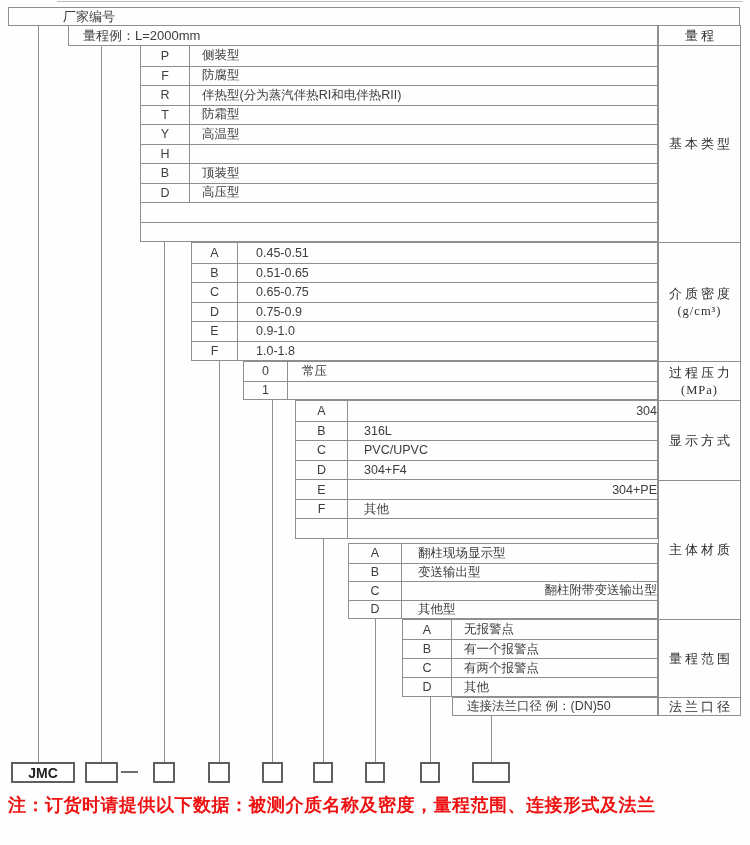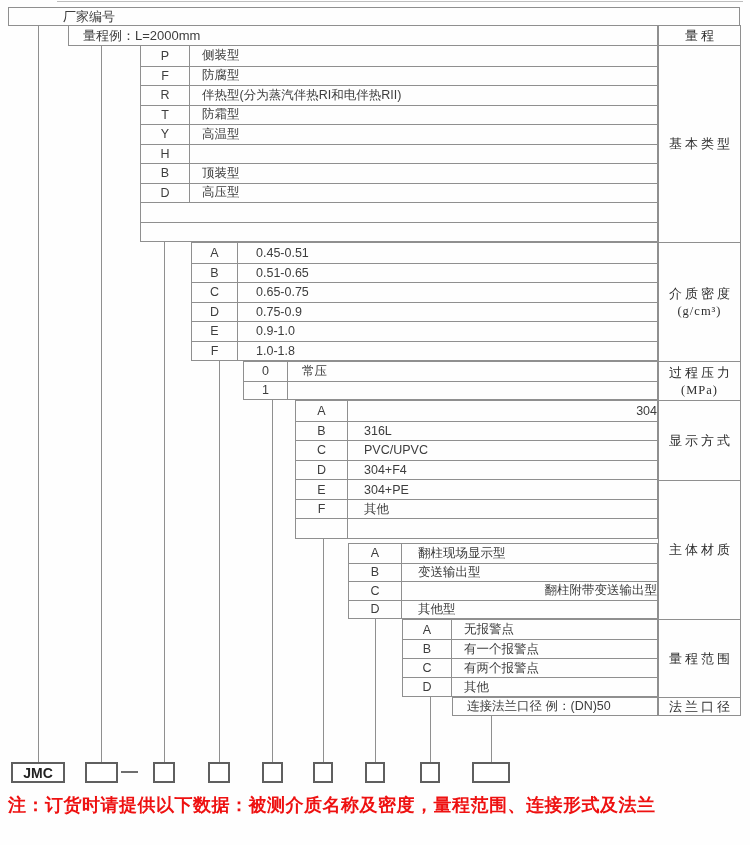--- a/index.html
+++ b/index.html
@@ -156,21 +156,21 @@
         <div class="trow" style="height: 19.5714px;">
           <div class="code-cell" style="width: 52px;">C</div>
           <div class="desc-cell" style="padding-left: 16px;">PVC/UPVC</div>
         </div>
         <div class="trow" style="height: 19.5714px;">
           <div class="code-cell" style="width: 52px;">D</div>
           <div class="desc-cell" style="padding-left: 16px;">304+F4</div>
         </div>
         <div class="trow" style="height: 19.5714px;">
           <div class="code-cell" style="width: 52px;">E</div>
-          <div class="desc-cell" style="padding-left: 16px;">304+PE</div>
+          <div class="desc-cell" style="padding-left: 16px; text-align: right;">304+PE</div>
         </div>
         <div class="trow" style="height: 19.5714px;">
           <div class="code-cell" style="width: 52px;">F</div>
           <div class="desc-cell" style="padding-left: 16px;">其他</div>
         </div>
         <div class="trow" style="height: 19.5714px;">
           <div class="code-cell" style="width: 52px;"></div>
           <div class="desc-cell" style="padding-left: 16px;"></div>
         </div>
       </div>
@@ -252,21 +252,21 @@
       <div class="abs vline" style="left: 164px; top: 242px; height: 520px;"></div>
       <div class="abs vline" style="left: 219px; top: 361px; height: 401px;"></div>
       <div class="abs vline" style="left: 272px; top: 400px; height: 362px;"></div>
       <div class="abs vline" style="left: 323px; top: 539px; height: 223px;"></div>
       <div class="abs vline" style="left: 375px; top: 619px; height: 143px;"></div>
       <div class="abs vline" style="left: 430px; top: 697px; height: 65px;"></div>
       <div class="abs vline" style="left: 491px; top: 716px; height: 46px;"></div>
     </div>
 
   <div id="bottom-row">
-      <div class="abs cbox" id="model-box" style="left: 11px; top: 762px; width: 54px;">JMC</div>
+      <div class="abs cbox" id="model-box" style="left: 11px; top: 762px; width: 64px;">JMC</div>
       <div class="abs cbox" style="left: 85px; top: 762px; width: 33px;"></div>
       <div class="abs cbox" style="left: 153px; top: 762px; width: 22px;"></div>
       <div class="abs cbox" style="left: 208px; top: 762px; width: 22px;"></div>
       <div class="abs cbox" style="left: 262px; top: 762px; width: 21px;"></div>
       <div class="abs cbox" style="left: 313px; top: 762px; width: 20px;"></div>
       <div class="abs cbox" style="left: 365px; top: 762px; width: 20px;"></div>
       <div class="abs cbox" style="left: 420px; top: 762px; width: 20px;"></div>
       <div class="abs cbox" style="left: 472px; top: 762px; width: 38px;"></div>
       <div class="abs" id="dash" style="left: 121px; top: 771px; width: 17px; height: 2px; background: rgb(110, 110, 110);"></div>
     </div>

